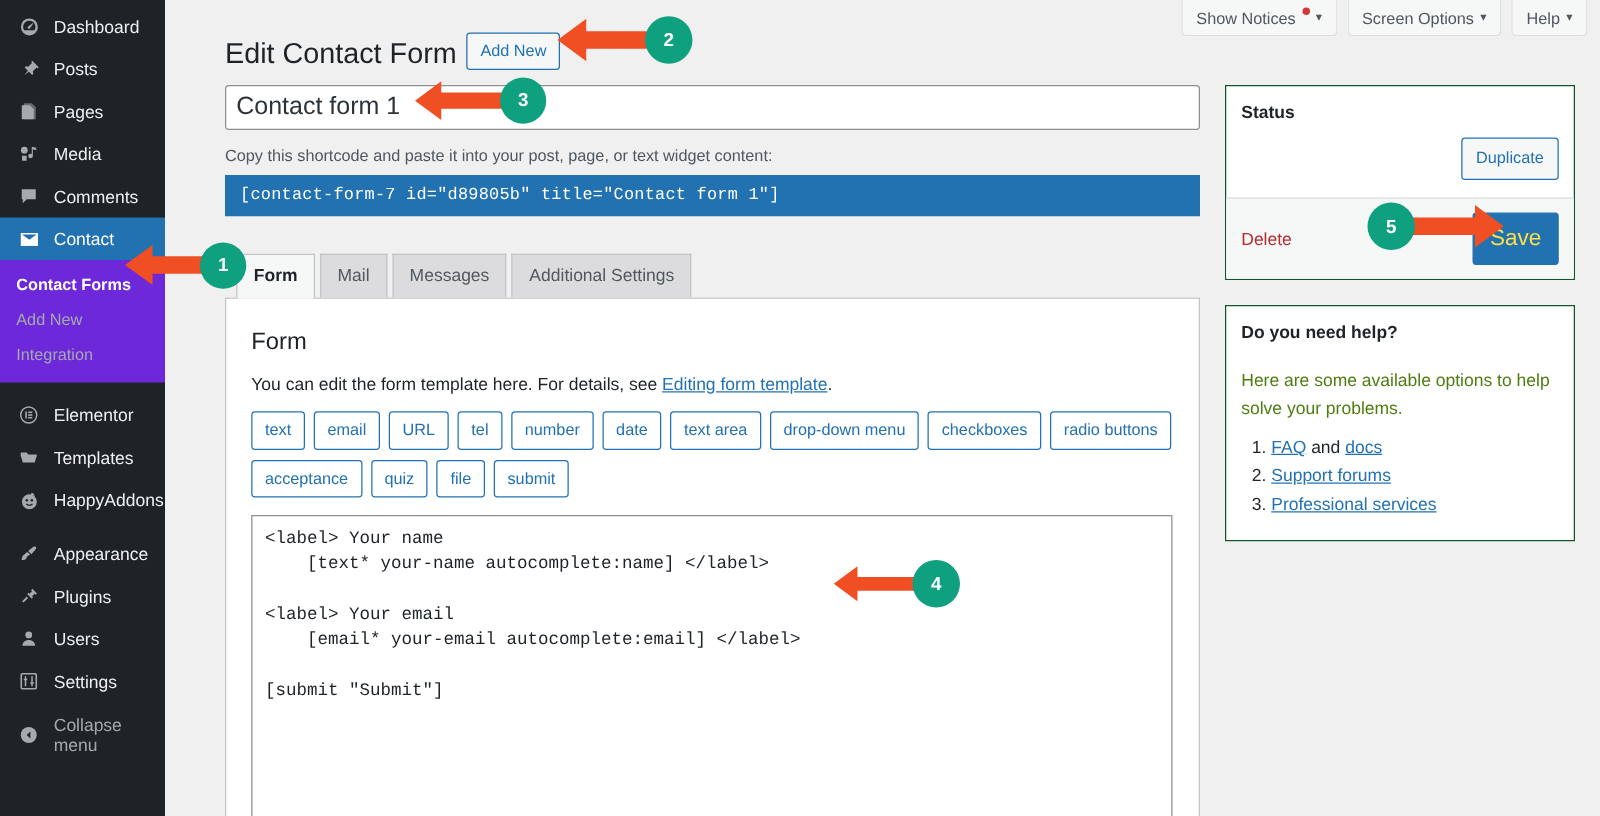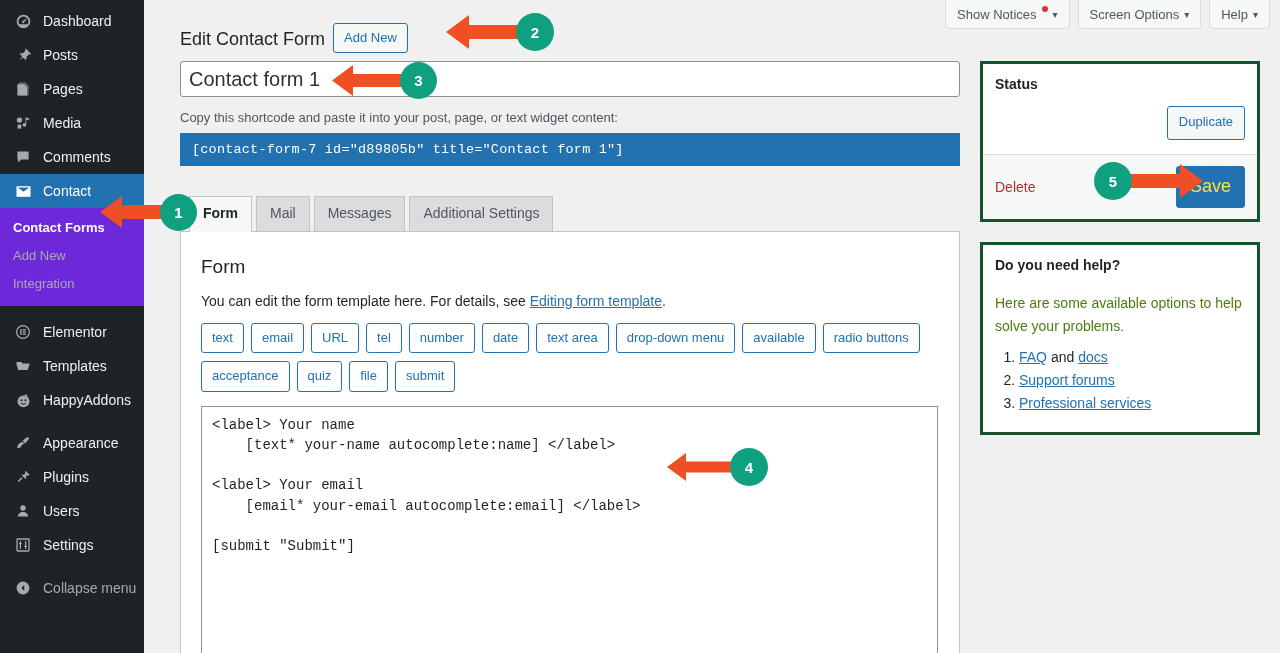--- a/index.html
+++ b/index.html
@@ -8,21 +8,21 @@
     width: 1280px; height: 653px;
     overflow: hidden;
     background: #f0f0f1;
     font-family: "Liberation Sans", sans-serif;
     -webkit-font-smoothing: antialiased;
   }
 
   
   #adminmenu {
     position: absolute; left: 0; top: 0;
-    width: 144px; height: 653px;
+    width: 132px; height: 653px;
     background: #1d2327;
     color: #c3c4c7;
     overflow: hidden;
   }
   .menu-item {
     display: flex; align-items: center;
     height: 34px;
     padding-left: 12px;
     font-size: 14px;
     color: #f0f0f1;
@@ -92,21 +92,21 @@
     padding: 10px 20px 0 20px;
   }
 
   
   .page-head {
     display: flex; align-items: center;
     padding-top: 9px;
     margin-bottom: 6px;
   }
   h1.page-title {
-    font-size: 18px;
+    font-size: 23px;
     font-weight: 400;
     color: #1d2327;
     margin: 0 8px 0 0;
     line-height: 1.3;
     padding: 9px 0 4px 0;
   }
   .page-title-action {
     display: inline-block;
     border: 1px solid #2271b1;
     color: #2271b1;
@@ -238,21 +238,21 @@
     padding: 8px 10px;
     resize: none;
     outline: none;
     white-space: pre;
     display: block;
   }
 
   
   .postbox {
     background: #fff;
-    border: 3px solid #14532d;
+    border: 1px solid #14532d;
     margin-bottom: 20px;
   }
   .postbox h2 {
     font-size: 14px;
     font-weight: bold;
     color: #1d2327;
     margin: 0;
     padding: 11px 12px;
     line-height: 1.4;
   }
@@ -533,21 +533,21 @@
         <div class="tag-rows">
           <div class="tag-row">
             <span class="tag-btn">text</span>
             <span class="tag-btn">email</span>
             <span class="tag-btn">URL</span>
             <span class="tag-btn">tel</span>
             <span class="tag-btn">number</span>
             <span class="tag-btn">date</span>
             <span class="tag-btn">text area</span>
             <span class="tag-btn">drop-down menu</span>
-            <span class="tag-btn">available</span>
+            <span class="tag-btn">checkboxes</span>
             <span class="tag-btn">radio buttons</span>
           </div>
           <div class="tag-row">
             <span class="tag-btn">acceptance</span>
             <span class="tag-btn">quiz</span>
             <span class="tag-btn">file</span>
             <span class="tag-btn">submit</span>
           </div>
         </div>
 

